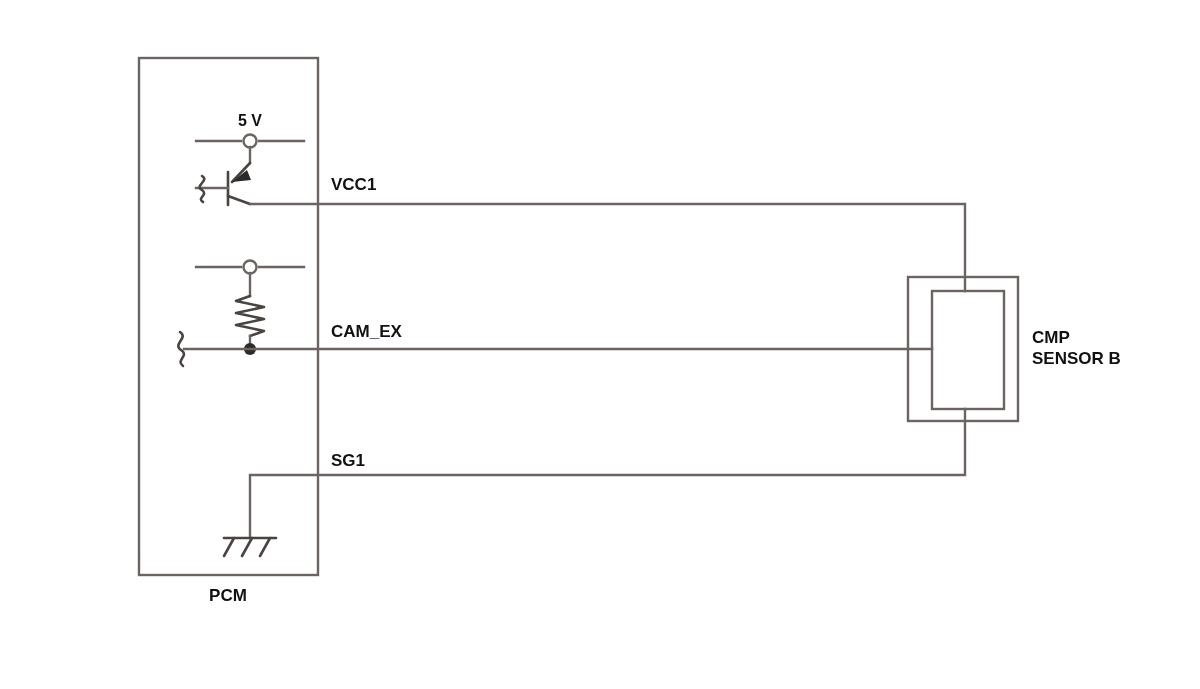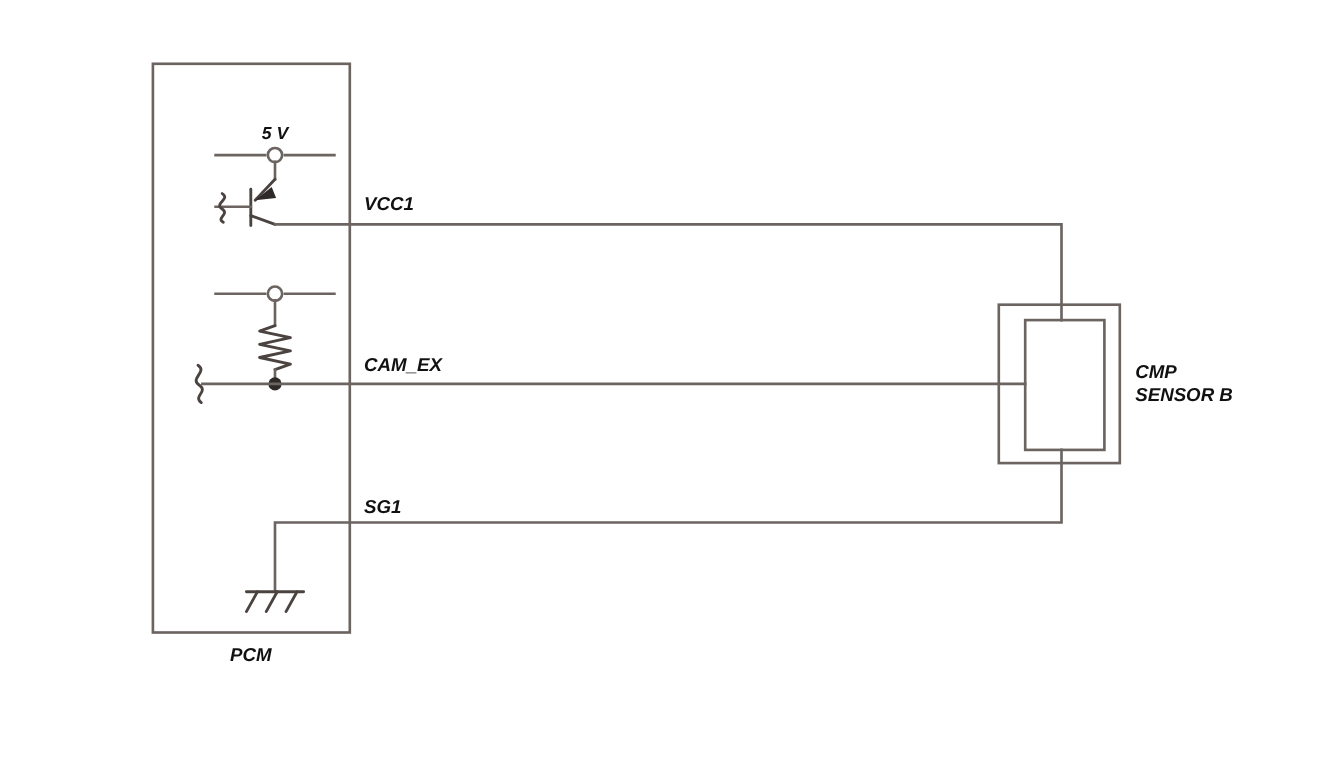--- a/index.html
+++ b/index.html
@@ -9,21 +9,20 @@
   }
   body {
     font-family: "Liberation Sans", sans-serif;
   }
   #canvas {
     position: relative;
     width: 1200px;
     height: 689px;
     background: #ffffff;
     overflow: hidden;
-    font-style: italic;
   }
   svg#schematic {
     display: block;
     width: 1200px;
     height: 689px;
   }
   .wire {
     stroke: #6b6461;
     stroke-width: 2.4;
     fill: none;

